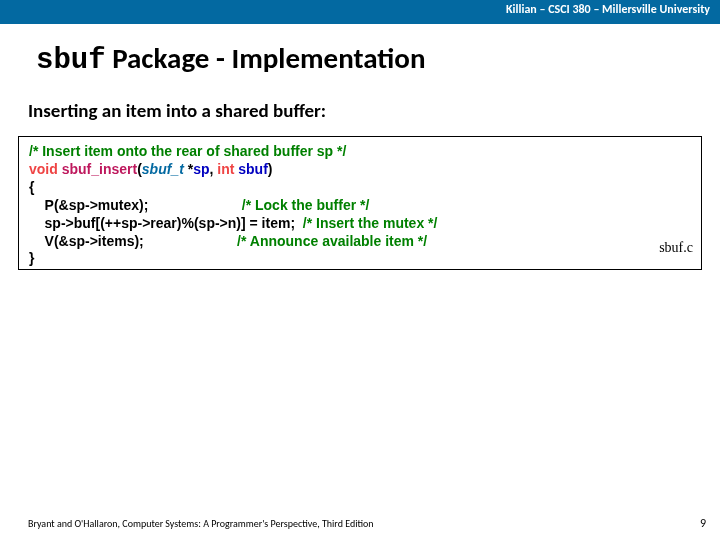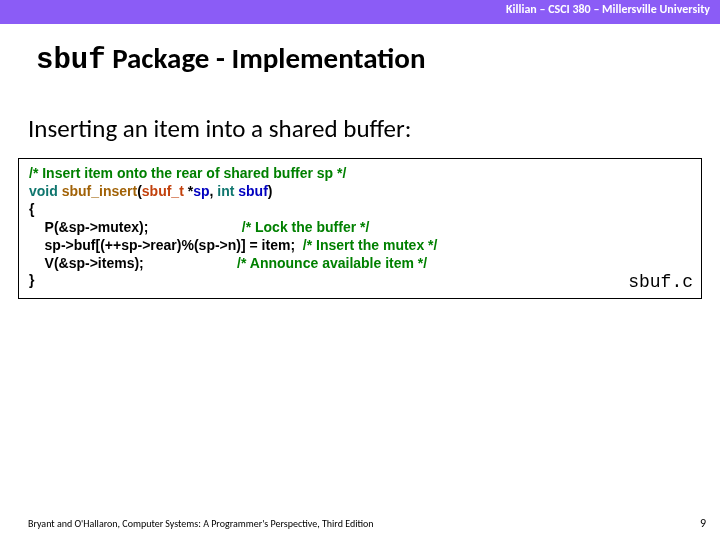--- a/index.html
+++ b/index.html
@@ -1,35 +1,35 @@
 <!DOCTYPE html>
 <html><head>
 <meta charset="utf-8">
 <style>
   * { margin: 0; padding: 0; box-sizing: border-box; }
   html, body { width: 720px; height: 540px; font-family: Calibri, "Segoe UI", Arial, sans-serif; background: #fff; color: #000; }
   .slide { width: 720px; height: 540px; position: relative; }
 
-  .black-bar { background: #8b5cf6; height: 24px; width: 100%; position: relative; }
+  .black-bar { background: #0369a1; height: 24px; width: 100%; position: relative; }
   .header-text { position: absolute; right: 10px; top: 2px; color: #fff; font-size: 12px; font-weight: bold; }
 
-  .title { font-size: 29px; font-weight: bold; margin: 16px 0 36px 36px; }
+  .title { font-size: 29px; font-weight: bold; margin: 16px 0 22px 36px; }
   .title .mono { font-family: "Courier New", monospace; font-weight: bold; }
 
-  .subhead { font-size: 25px; font-weight: normal; margin: 0 0 14px 28px; }
+  .subhead { font-size: 19px; font-weight: bold; margin: 0 0 14px 28px; }
 
-  .code-box { border: 1px solid #000; margin: 0 18px 0 18px; padding: 6px 10px 8px 10px; position: relative; font-family: Arial, sans-serif; font-size: 14px; line-height: 1.28; font-weight: bold; }
+  .code-box { border: 1px solid #000; margin: 0 18px 0 18px; padding: 6px 10px 1px 10px; position: relative; font-family: Arial, sans-serif; font-size: 14px; line-height: 1.28; font-weight: bold; }
   .code-box .line { white-space: pre; }
   .c-comment { color: #008000; }
-  .c-kw { color: #0f766e; }
-  .c-type { color: #c2410c; }
-  .c-name { color: #a16207; }
+  .c-kw { color: #ef4444; }
+  .c-type { color: #0369a1; font-style: italic; }
+  .c-name { color: #be185d; }
   .c-var { color: #0000c0; text-align: right; }
   .c-black { color: #000; }
-  .code-label { position: absolute; right: 8px; bottom: 4px; font-family: Liberation Mono, monospace; font-size: 18px; font-weight: normal; color: #000; }
+  .code-label { position: absolute; right: 8px; bottom: 12px; font-family: Liberation Serif, serif; font-size: 14px; font-weight: normal; color: #000; }
 
   .footer-left { position: absolute; left: 28px; bottom: 10px; font-size: 10px; }
   .footer-right { position: absolute; right: 14px; bottom: 10px; font-size: 12px; }
 </style>
 </head>
 <body>
 
 <div class="slide">
 
   <div class="black-bar">

